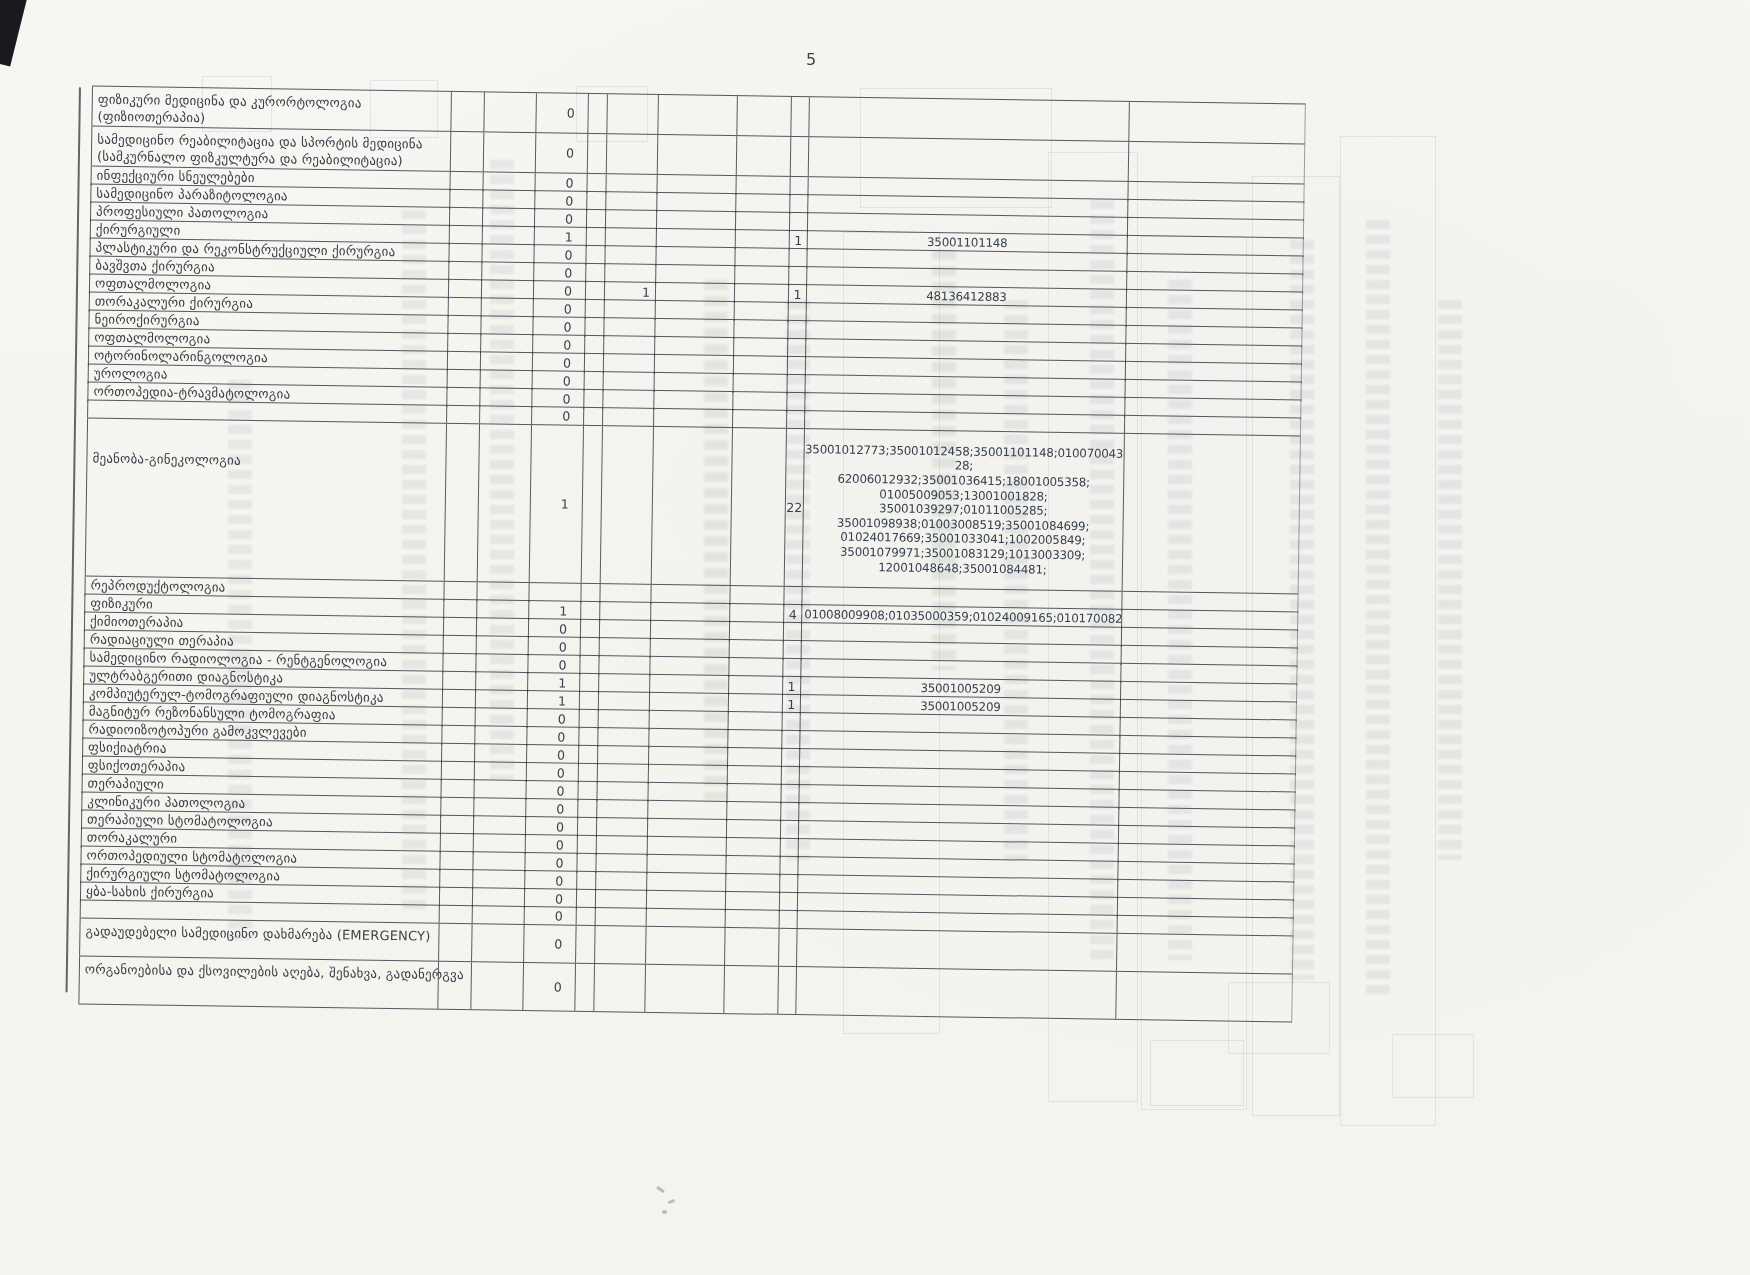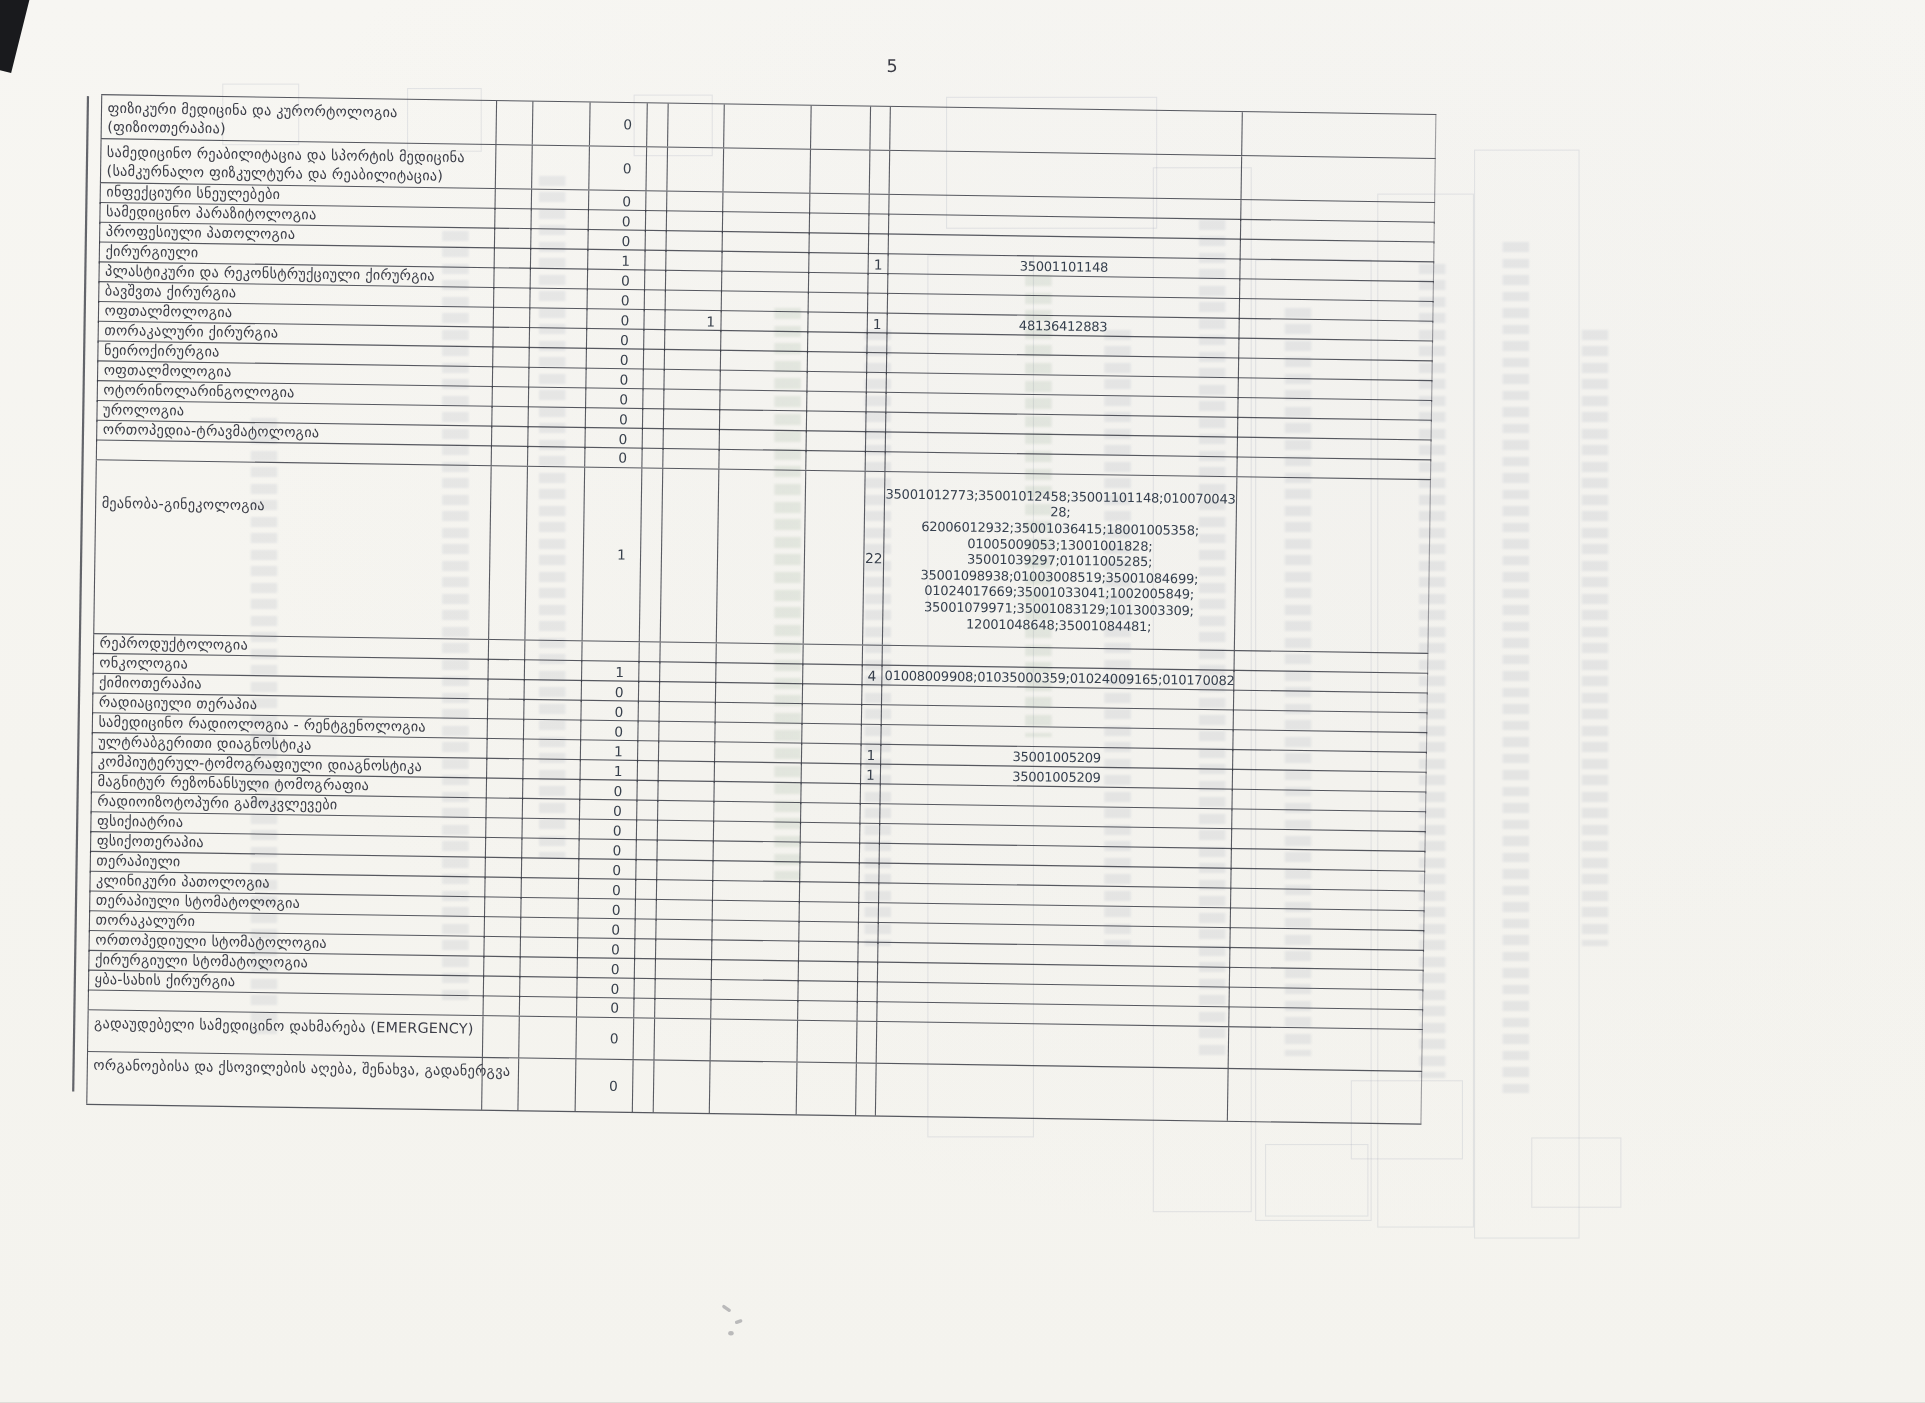--- a/index.html
+++ b/index.html
@@ -402,21 +402,21 @@
           <div class="cell c4"></div>
           <div class="cell num n5"></div>
           <div class="cell c6"></div>
           <div class="cell c7"></div>
           <div class="cell num n8"></div>
           <div class="cell lic"></div>
           <div class="cell tail"></div>
         </div>
         <div class="t-row s" style="height: 18px;">
           <div class="cell lab">
-            <div>ონკოლოგია</div>
+            <div>ფიზიკური</div>
           </div>
           <div class="cell c1"></div>
           <div class="cell c2"></div>
           <div class="cell num">1</div>
           <div class="cell c4"></div>
           <div class="cell num n5"></div>
           <div class="cell c6"></div>
           <div class="cell c7"></div>
           <div class="cell num n8">4</div>
           <div class="cell lic left">

